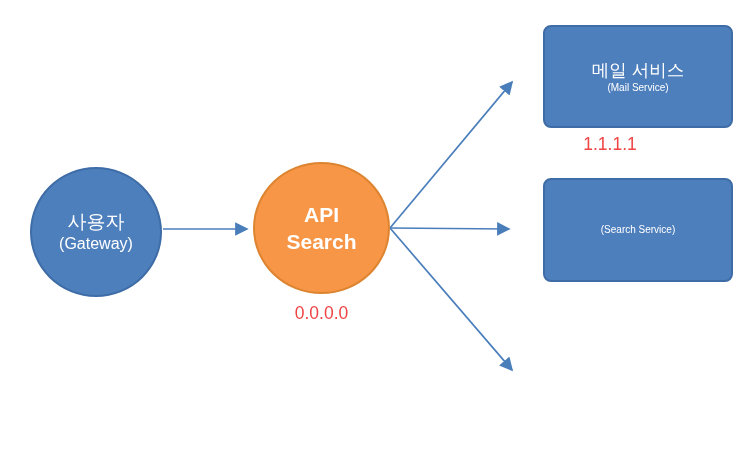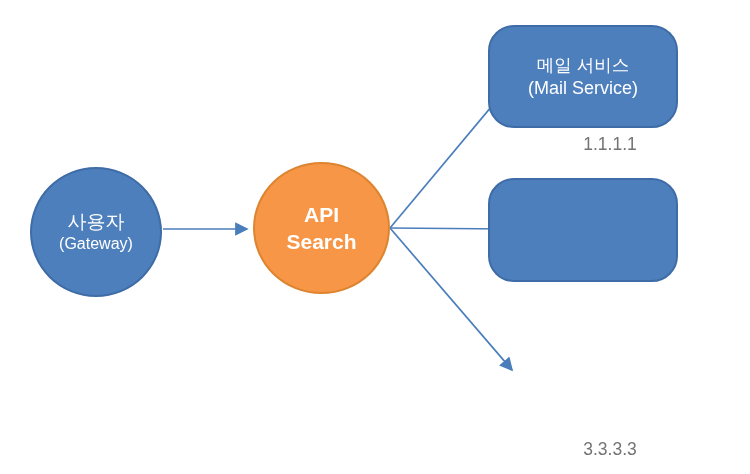--- a/index.html
+++ b/index.html
@@ -51,35 +51,35 @@
     left: 253px; top: 162px;
     width: 137px; height: 132px;
     background: var(--gateway-orange, #f79646);
     border: 2px solid var(--gateway-orange-border, #dd8430);
     font-weight: bold;
   }
   .client-line-ko { font-size: 19px; line-height: 1.25; }
   .client-line-en { font-size: 16px; line-height: 1.25; }
   .gateway-line { font-size: 21px; line-height: 1.3; }
   .service-node {
-    left: 488px;
+    left: 543px;
     width: 190px;
     background: var(--node-blue, #4e7fbd);
     border: 2px solid var(--node-blue-border, #3e6ca6);
-    border-radius: 26px;
+    border-radius: 8px;
   }
   .service-mail       { top: 25px;  height: 103px; }
   .service-search     { top: 178px; height: 104px; }
   .service-membership { top: 328px; height: 102px; }
   .service-line-ko { font-size: 17.5px; line-height: 1.3; }
-  .service-line-en { font-size: 18px; line-height: 1.25; max-width: 132px; }
+  .service-line-en { font-size: 10px; line-height: 1.25; max-width: 132px; }
   .ip-label {
     position: absolute;
     text-align: center;
-    color: #737373;
+    color: #ef4444;
     font-size: 17.5px;
   }
   .ip-gateway    { left: 253px; top: 303px; width: 137px; }
   .ip-mail       { left: 515px; top: 134px; width: 190px; }
   .ip-search     { left: 515px; top: 288px; width: 190px; }
   .ip-membership { left: 515px; top: 439px; width: 190px; }
 </style>
 </head>
 <body>
 
@@ -99,25 +99,26 @@
 
   <div class="node circle-node client-node">
     <div class="client-line-ko">사용자</div>
     <div class="client-line-en">(Gateway)</div>
   </div>
 
   <div class="node circle-node gateway-node">
     <div class="gateway-line">API</div>
     <div class="gateway-line">Search</div>
   </div>
+  <div class="ip-label ip-gateway">0.0.0.0</div>
 
   <div class="node service-node service-mail">
     <div class="service-line-ko">메일 서비스</div>
     <div class="service-line-en">(Mail Service)</div>
   </div>
   <div class="ip-label ip-mail">1.1.1.1</div>
 
   <div class="node service-node service-search">
+    <div class="service-line-en">(Search Service)</div>
   </div>
 
-  <div class="ip-label ip-membership">3.3.3.3</div>
 
 </div>
 
 </body></html>

